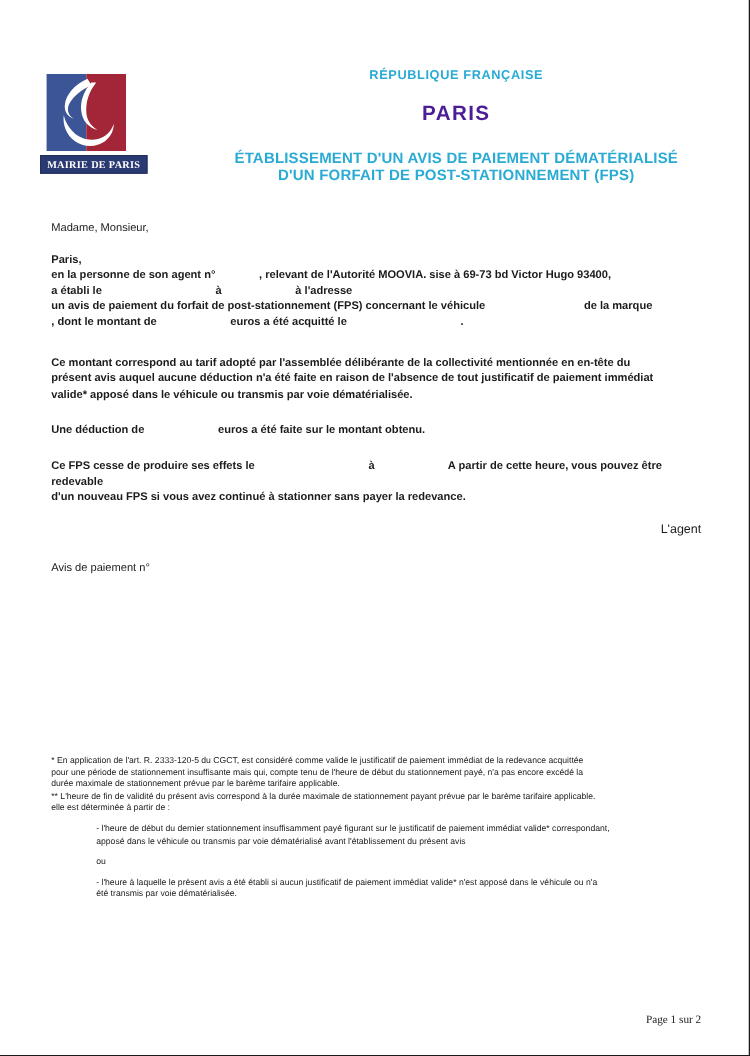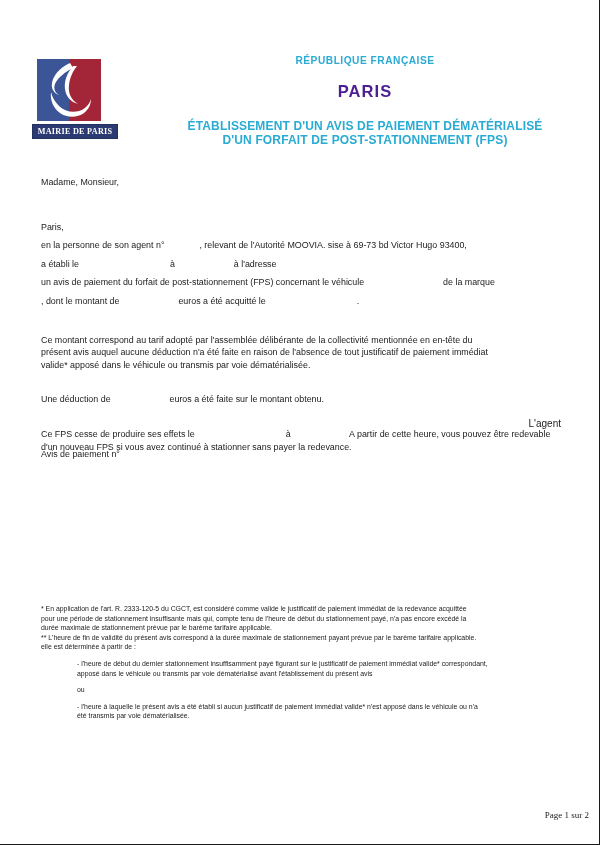--- a/index.html
+++ b/index.html
@@ -92,22 +92,22 @@
   
   .body-area {
     position: absolute;
     left: 41px;
     top: 176px;
     width: 520px;
     font-size: 8.9px;
     line-height: 12.6px;
     color: #1b1b1b;
   }
-  .salut { margin-bottom: 32px; }
-  .para { margin: 6px 0 0 0; }
+  .salut { margin-bottom: 12px; }
+  .para { margin: 0 0 0 0; font-weight: bold; }
   .gap-md { height: 16px; }
   .gap-lg { height: 20px; }
   .blank { display: inline-block; }
   .b-sm { width: 30px; }
   .b-md { width: 54px; }
   .b-lg { width: 74px; }
   .b-xl { width: 86px; }
   .right-agent {
     position: absolute;
     left: 41px;
@@ -141,21 +141,20 @@
 
   .page-footer {
     position: absolute;
     left: 0;
     top: 810px;
     width: 561px;
     text-align: right;
     font-family: "Liberation Serif", serif;
     font-size: 9px;
     color: #1b1b1b;
-    margin-left: 28px;
   }
 </style>
 </head>
 <body>
 
 <div class="page">
 
   <div class="header">
 
     <div class="logo-block">

